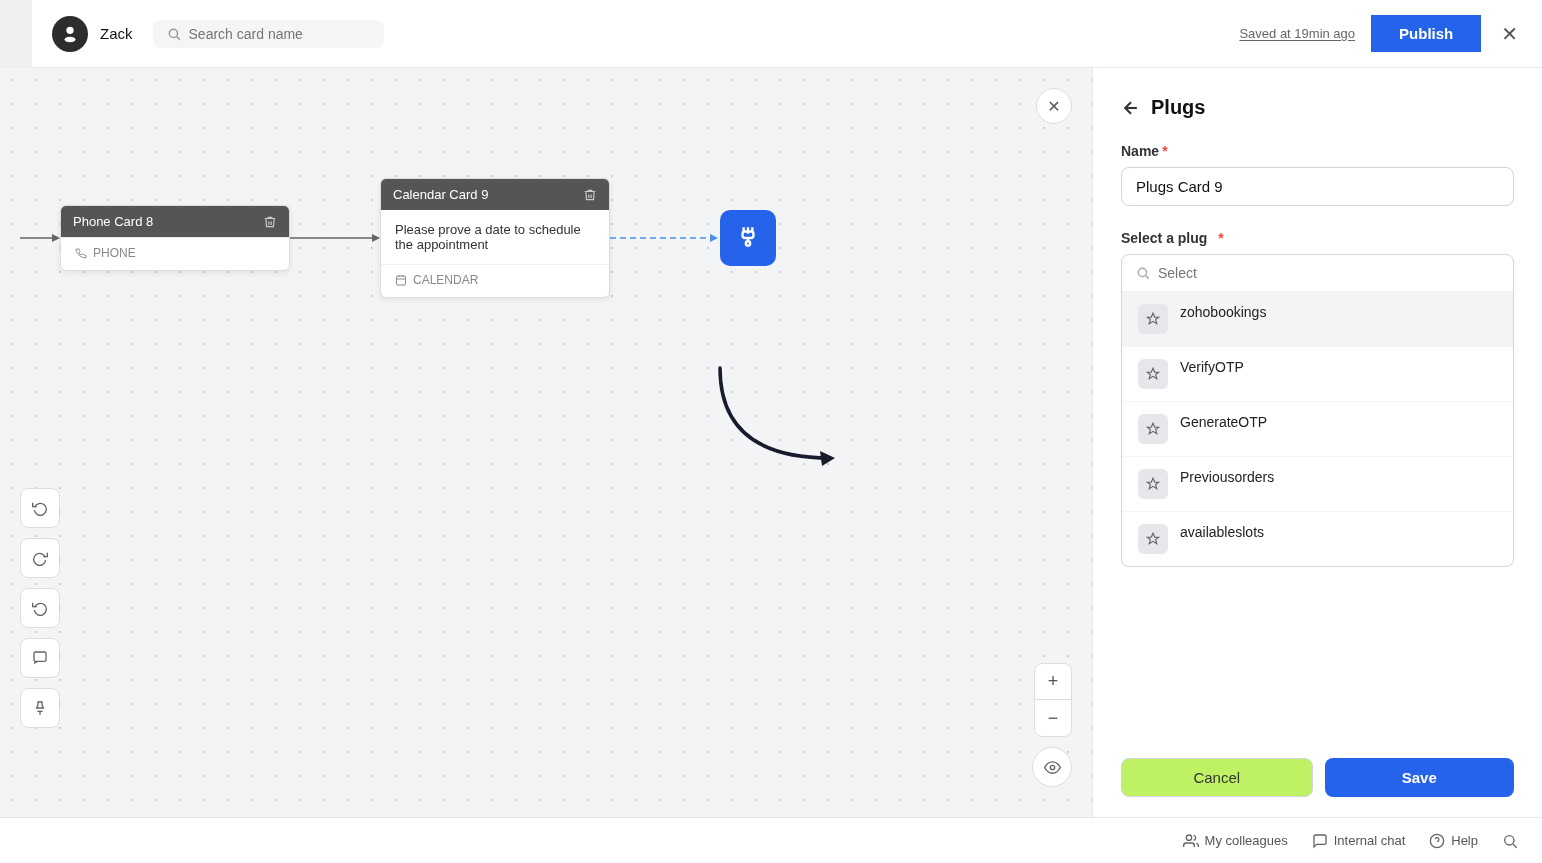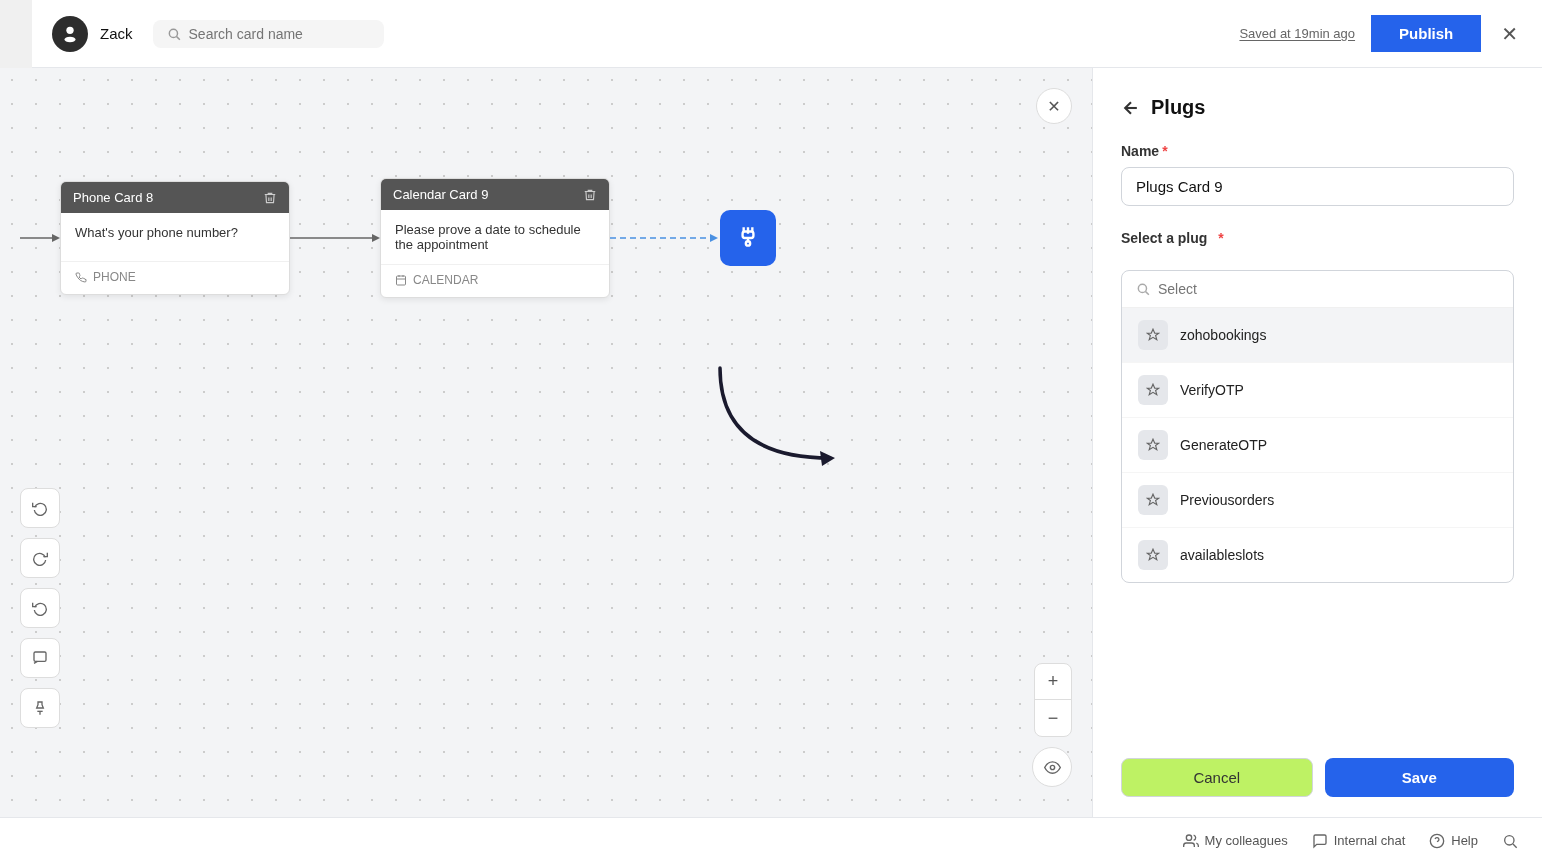--- a/index.html
+++ b/index.html
@@ -202,42 +202,42 @@
       border: 1px solid #d1d5db;
       border-radius: 8px;
       padding: 10px 14px;
       font-size: 15px; color: #111;
       outline: none;
       margin-bottom: 24px;
     }
 
     .plug-select-label {
       font-size: 14px; font-weight: 600; color: #333;
-      margin-bottom: 24px;
+      margin-bottom: 8px;
       display: flex; align-items: center; gap: 11px;
     }
 
     .plug-search-container {
       border: 1px solid #d1d5db;
       border-radius: 8px;
       overflow: hidden;
     }
     .plug-search-input-wrap {
       display: flex; align-items: center; gap: 8px;
       padding: 10px 14px;
       border-bottom: 1px solid #f0f0f0;
     }
     .plug-search-input-wrap input {
       border: none; outline: none;
       font-size: 14px; color: #888;
       flex: 1;
     }
 
     .plug-list-item {
-      display: flex; align-items: center; gap: 12px;
+      display: flex; align-items: flex-start; gap: 12px;
       padding: 12px 16px;
       cursor: pointer;
       transition: background 0.1s;
     }
     .plug-list-item.highlighted { background: #f3f4f6; }
     .plug-list-item + .plug-list-item { border-top: 1px solid #f5f5f5; }
     .plug-icon {
       width: 30px; height: 30px;
       background: #e5e7eb;
       border-radius: 6px;
@@ -324,23 +324,20 @@
       <div class="flow-card">
         <div class="flow-card-header">
           <span>Phone Card 8</span>
           <svg width="14" height="14" viewBox="0 0 24 24" fill="none" stroke="#ccc" stroke-width="2">
               <polyline points="3,6 5,6 21,6"></polyline>
               <path d="M19,6l-1,14H6L5,6"></path>
               <path d="M10,11v6M14,11v6"></path>
               <path d="M9,6V4h6v2"></path>
             </svg>
         </div>
-        <div class="flow-card-body">
-          <span>What's your phone number?</span>
-        </div>
         <div class="flow-card-footer">
           <svg width="12" height="12" viewBox="0 0 24 24" fill="none" stroke="#888" stroke-width="2">
               <path d="M22 16.92v3a2 2 0 0 1-2.18 2A19.79 19.79 0 0 1 11.39 19a19.5 19.5 0 0 1-5.53-5.53 19.79 19.79 0 0 1-3.93-7.43A2 2 0 0 1 4.11 4h3a2 2 0 0 1 2 1.72 12.84 12.84 0 0 0 .7 2.81 2 2 0 0 1-.45 2.11L8.09 11.91a16 16 0 0 0 4 4l1.27-1.27a2 2 0 0 1 2.11-.45 12.84 12.84 0 0 0 2.81.7A2 2 0 0 1 20 16.92z"></path>
             </svg>
           <span>PHONE</span>
         </div>
       </div>
 
       <div style="display:flex;align-items:center;">
         <svg width="90" height="20">

